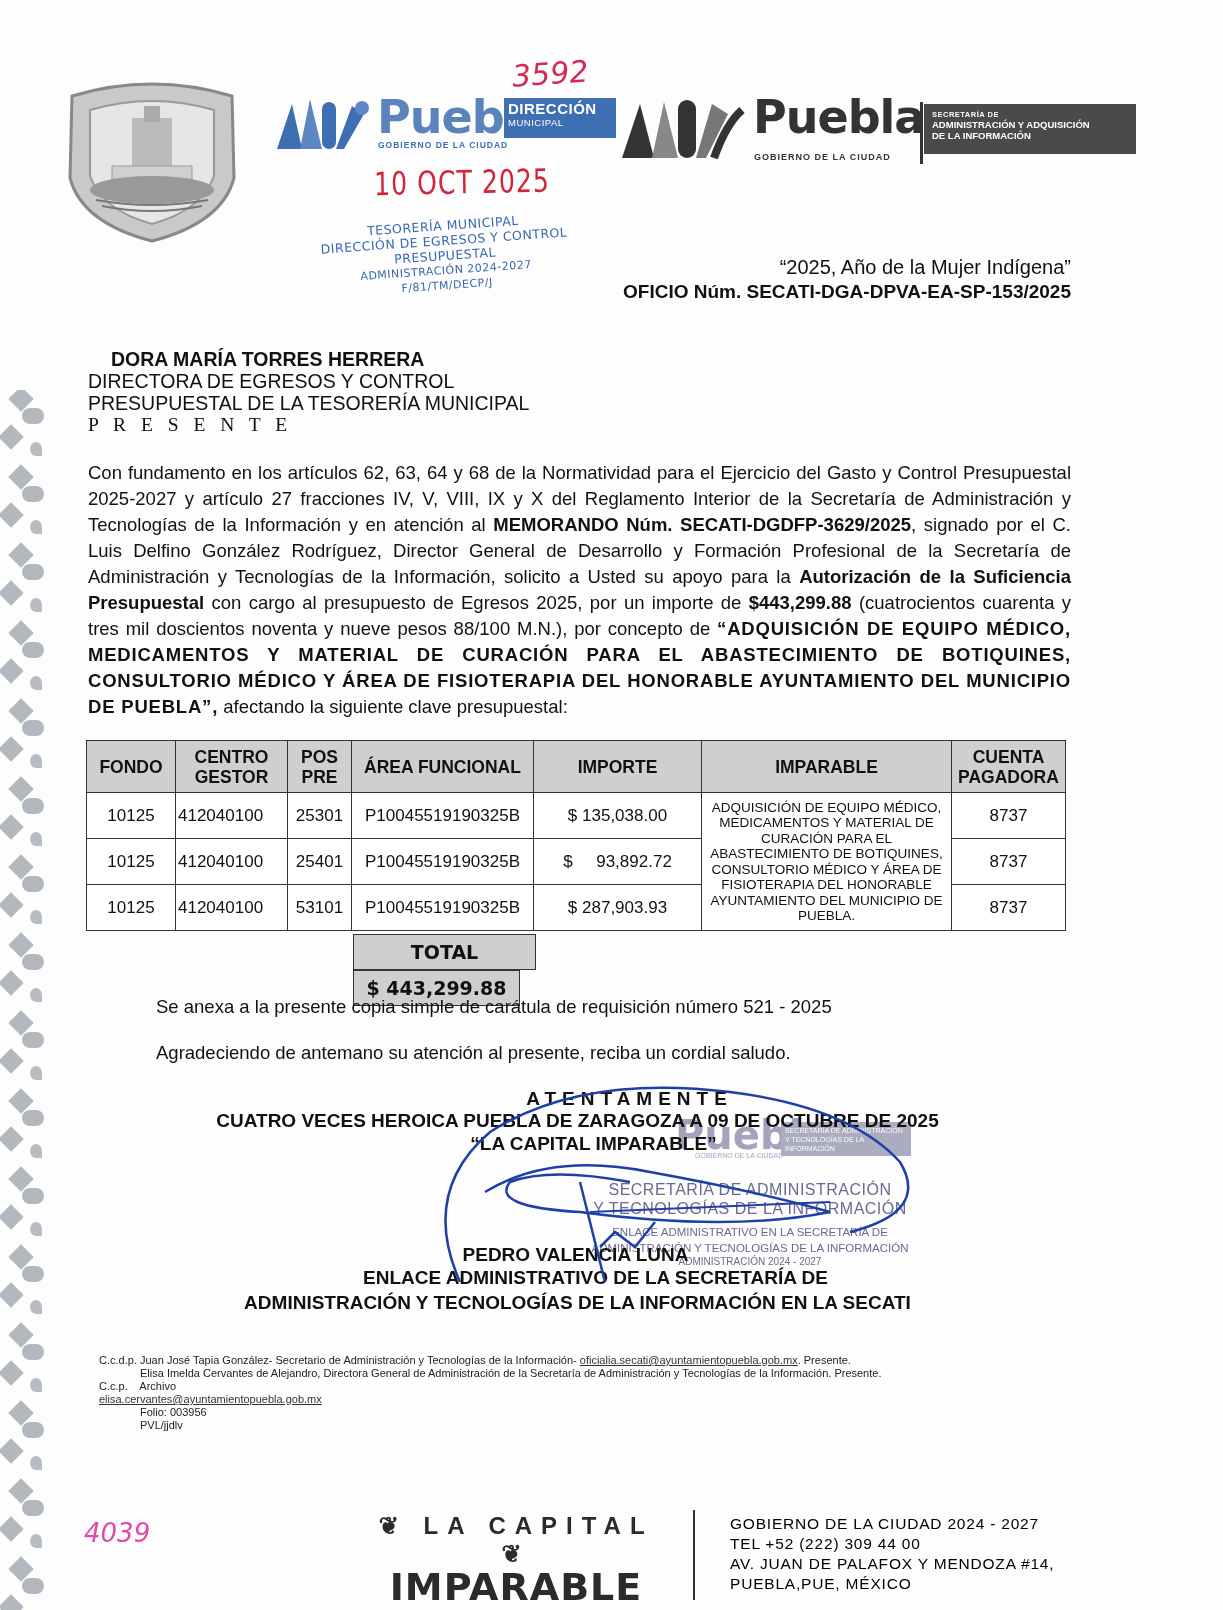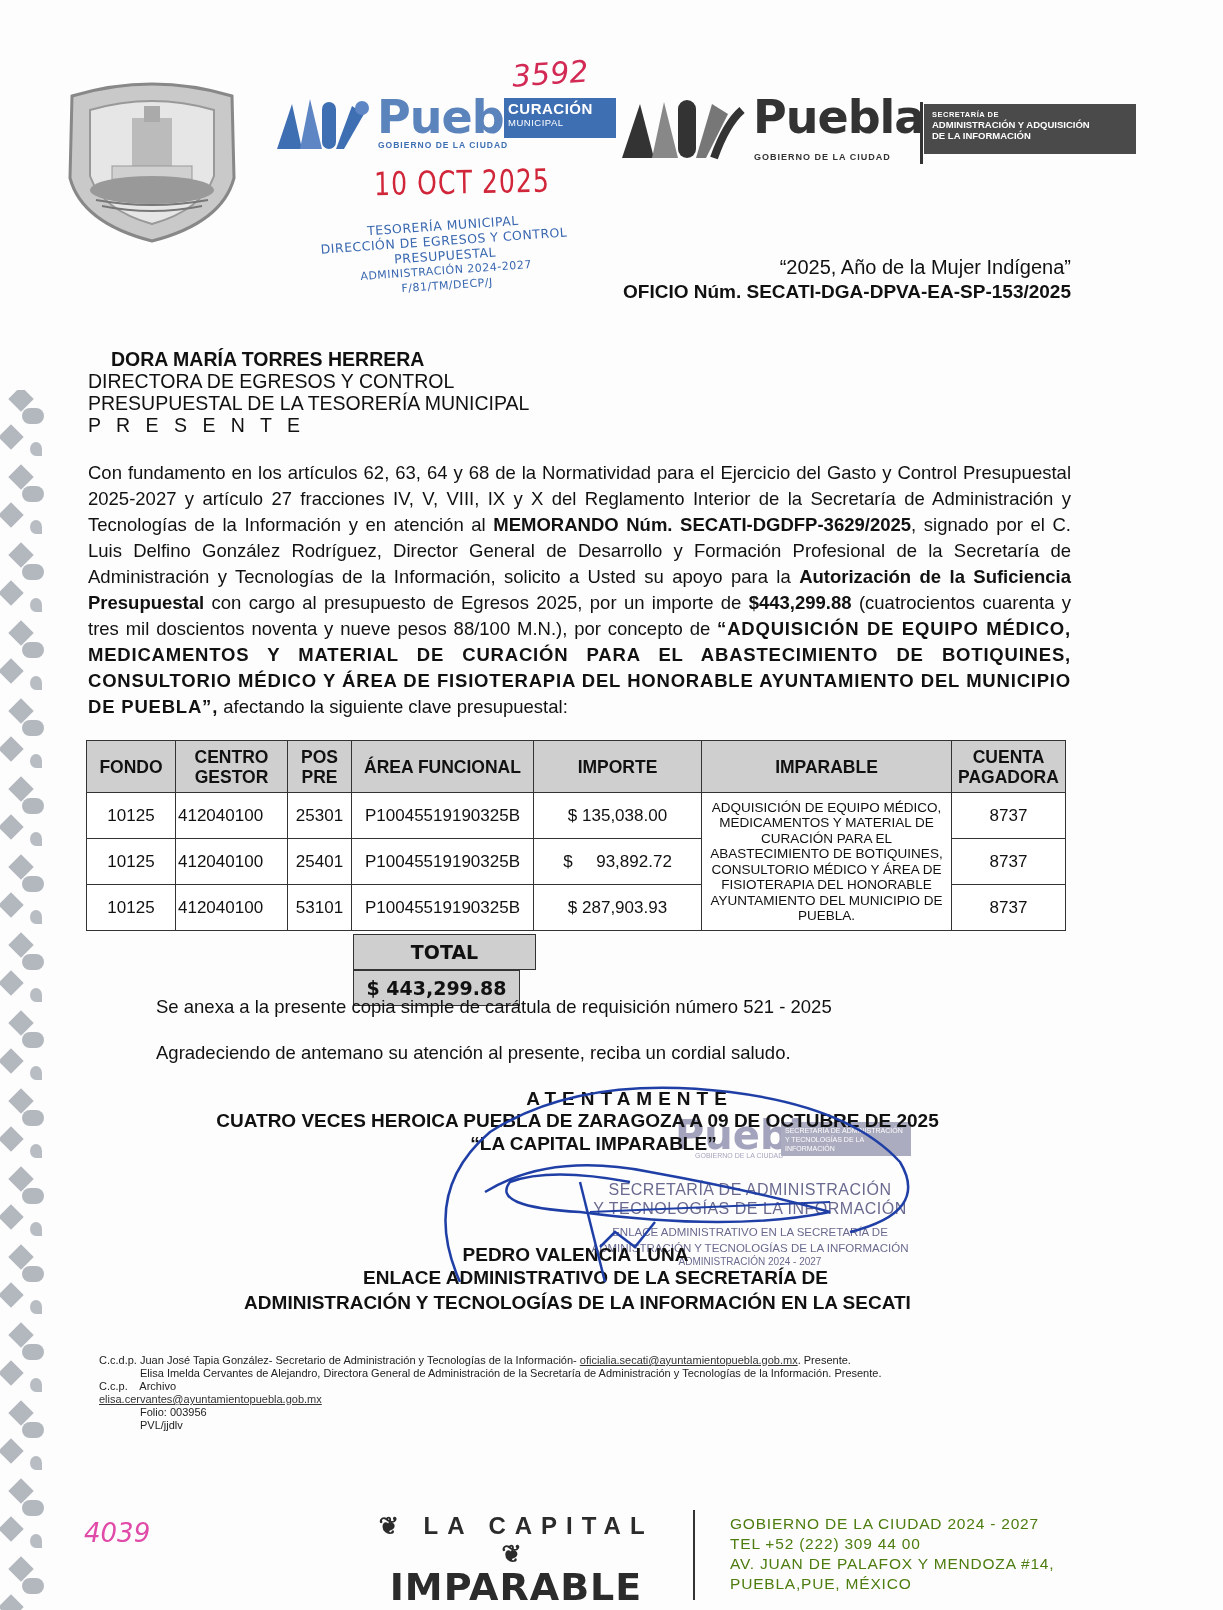--- a/index.html
+++ b/index.html
@@ -41,21 +41,21 @@
   .sec-box { position: absolute; left: 306px; top: 12px; width: 212px; height: 50px; background: #4a4a4a; color: #fff; padding: 6px 8px; }
   .sec-box .s1 { font-size: 7.5px; font-weight: bold; letter-spacing: .5px; }
   .sec-box .s2 { font-size: 9.5px; font-weight: bold; line-height: 11px; }
 
   .motto { position: absolute; right: 152px; top: 256px; font-size: 20px; }
   .oficio { position: absolute; right: 152px; top: 281px; font-size: 19px; font-weight: bold; }
 
   
   .addr { position: absolute; left: 88px; top: 348px; font-size: 19.5px; line-height: 22px; }
   .addr .name { font-weight: bold; margin-left: 23px; }
-  .addr .presente { letter-spacing: 5px; }
+  .addr .presente { letter-spacing: 5px; font-family: Liberation Serif, serif; }
 
   
   .para { position: absolute; left: 88px; top: 460px; width: 983px; font-size: 18.5px; line-height: 26px; text-align: justify; transform-origin: left top; }
   .para b { font-weight: bold; }
   .para .caps { font-weight: bold; letter-spacing: .8px; }
 
   
   .budget { position: absolute; left: 86px; top: 740px; border-collapse: collapse; font-size: 17px; }
   .budget th, .budget td { border: 1.5px solid #333; text-align: center; vertical-align: middle; }
   .budget th { background: #cfcfcf; font-weight: bold; font-size: 17.5px; line-height: 20px; height: 52px; }
@@ -92,21 +92,21 @@
   .ccp { position: absolute; left: 99px; top: 1354px; font-size: 11px; line-height: 13px; color: #222; }
   .ccp .indent { padding-left: 41px; }
   .ccp u { color: #333; }
 
   .handnum-bottom { position: absolute; left: 84px; top: 1518px; font-size: 26px; color: #e04aa8; font-family: "DejaVu Sans", sans-serif; font-style: italic; }
 
   .footer-logo { position: absolute; left: 366px; top: 1512px; width: 300px; height: 80px; text-align: center; }
   .footer-logo .lc { font-size: 24px; font-weight: bold; letter-spacing: 9px; color: #2b2b2b; }
   .footer-logo .imp { font-size: 38px; font-weight: bold; color: #2b2b2b; line-height: 38px; font-family: "DejaVu Sans", sans-serif; letter-spacing: 1px; }
   .footer-divider { position: absolute; left: 693px; top: 1510px; width: 2px; height: 90px; background: #333; }
-  .footer-info { position: absolute; left: 730px; top: 1514px; font-size: 15.5px; line-height: 20px; color: #4d7c0f; letter-spacing: .8px; }
+  .footer-info { position: absolute; left: 730px; top: 1514px; font-size: 15.5px; line-height: 20px; color: #000000; letter-spacing: .8px; }
 </style>
 </head>
 <body>
 
 <div class="side-pattern" id="sidepat">
     <div class="d" style="left: 12px; top: 0px;"></div>
     <div class="c" style="left: 22px; top: 18px;"></div>
     <div class="d" style="left: 2px; top: 38px;"></div>
     <div class="l" style="left: 30px; top: 52px;"></div>
     <div class="d" style="left: 12px; top: 78px;"></div>
@@ -185,21 +185,21 @@
   <svg class="teso-icon" viewBox="0 0 100 60">
     <path d="M5 55 L20 10 L30 55 Z" fill="#3f6fb3"></path>
     <path d="M28 55 L38 5 L50 55 Z" fill="#5f86c4"></path>
     <rect x="50" y="8" width="14" height="47" rx="7" fill="#3f6fb3"></rect>
     <path d="M64 55 L80 12 L92 20 L72 55 Z" fill="#3f6fb3"></path>
     <circle cx="90" cy="14" r="7" fill="#5f86c4"></circle>
   </svg>
   <div class="teso-word">Puebla</div>
   <div class="teso-sub">GOBIERNO DE LA CIUDAD</div>
   <div class="teso-box">
-    <div class="t1">CURACIÓN</div>
+    <div class="t1">DIRECCIÓN</div>
     <div class="t2">MUNICIPAL</div>
   </div>
 </div>
 
 <div class="handnum-top">3592</div>
 <div class="date-stamp">10 OCT 2025</div>
 
 <div class="teso-stamp">
   <div>TESORERÍA MUNICIPAL</div>
   <div>DIRECCIÓN DE EGRESOS Y CONTROL</div>

